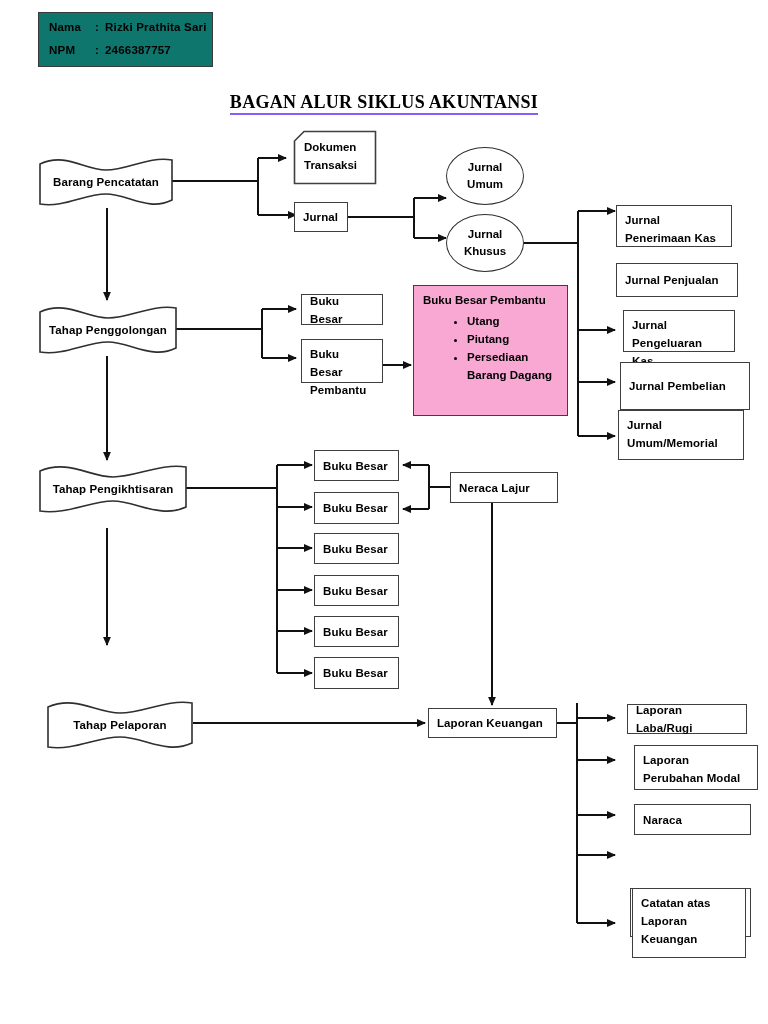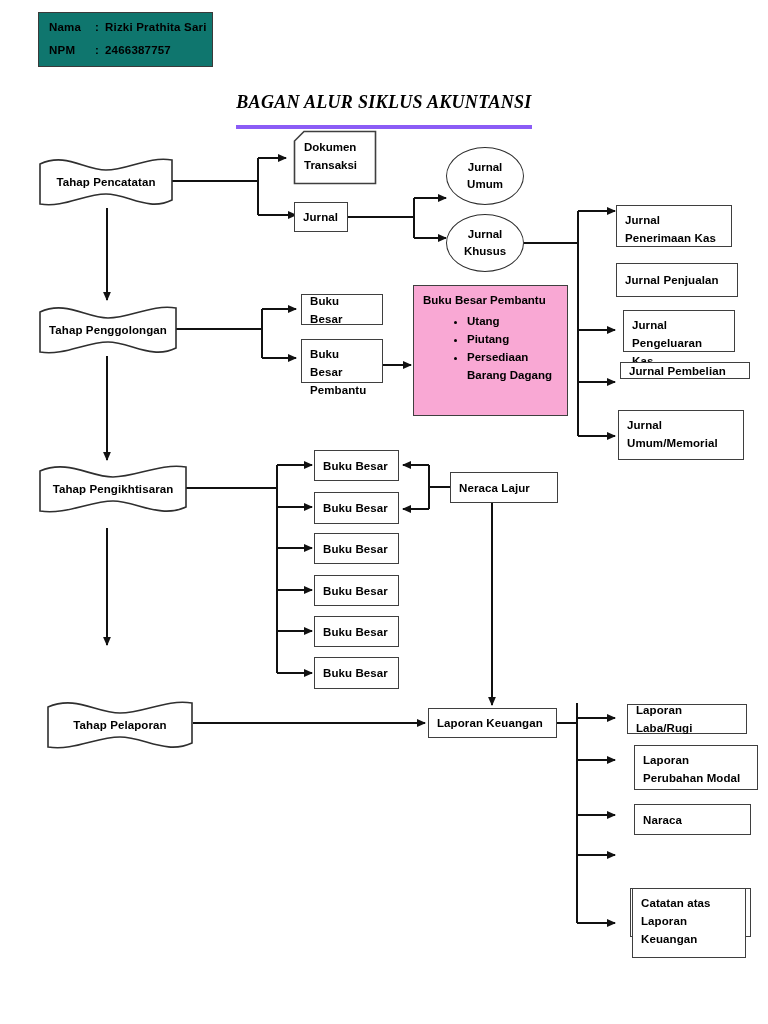--- a/index.html
+++ b/index.html
@@ -15,21 +15,21 @@
   .namerow{display:flex;font-size:11.5px;font-weight:bold;line-height:15px;
            letter-spacing:.2px;margin-bottom:8px;}
   .namerow .k{width:46px;flex:none;}
   .namerow .sep{width:10px;flex:none;}
   .namerow .v{white-space:nowrap;}
 
   
   .title{position:absolute;left:0;top:92px;width:768px;text-align:center;
          font-family:"Liberation Serif","DejaVu Serif",serif;
          font-size:18px;font-weight:bold;letter-spacing:.3px;}
-  .title span{border-bottom:4px solid #8b5cf6;padding-bottom:13px;font-style:italic;}
+  .title span{border-bottom:2px solid #8b5cf6;padding-bottom:1px;}
 
   
   .box{position:absolute;box-sizing:border-box;border:1.5px solid #3f3f3f;
        background:#fff;font-size:11.5px;font-weight:bold;line-height:18px;
        letter-spacing:.1px;padding:5px 8px;}
   .box.ctr{display:flex;align-items:center;justify-content:flex-start;}
 
   
   .wavy{position:absolute;}
   .wavy .lbl{position:absolute;left:0;top:0;width:100%;height:100%;
@@ -142,21 +142,21 @@
       <path d="M577,815 L615,815" marker-end="url(#ah)"></path>
       <path d="M577,855 L615,855" marker-end="url(#ah)"></path>
       <path d="M577,923 L615,923" marker-end="url(#ah)"></path>
     </g>
   </svg>
 
   <div class="wavy" style="left:38px;top:155px;width:136px;height:54px;">
     <svg width="136" height="54" viewBox="0 0 136 54">
       <path d="M2,9 C28,-3 46,15 68,15 C90,15 110,1 134,5 L134,45 C110,57 90,39 68,39 C46,39 26,53 2,49 Z" fill="#fff" stroke="#2f2f2f" stroke-width="1.6"></path>
     </svg>
-    <div class="lbl">Tahap Pencatatan</div>
+    <div class="lbl">Barang Pencatatan</div>
   </div>
 
   <div class="wavy" style="left:38px;top:303px;width:140px;height:54px;">
     <svg width="140" height="54" viewBox="0 0 140 54">
       <path d="M2,9 C28,-3 48,15 70,15 C92,15 114,1 138,5 L138,45 C114,57 92,39 70,39 C48,39 26,53 2,49 Z" fill="#fff" stroke="#2f2f2f" stroke-width="1.6"></path>
     </svg>
     <div class="lbl">Tahap Penggolongan</div>
   </div>
 
   <div class="wavy" style="left:38px;top:462px;width:150px;height:54px;">
@@ -200,21 +200,21 @@
     <div>Jurnal</div>
     <div>Penerimaan Kas</div>
   </div>
   <div class="box ctr" style="left:616px;top:263px;width:122px;height:34px;">
     <span>Jurnal Penjualan</span>
   </div>
   <div class="box" style="left:623px;top:310px;width:112px;height:42px;">
     <div>Jurnal</div>
     <div>Pengeluaran Kas</div>
   </div>
-  <div class="box ctr" style="left:620px;top:362px;width:130px;height:17px;">
+  <div class="box ctr" style="left:620px;top:362px;width:130px;height:48px;">
     <span>Jurnal Pembelian</span>
   </div>
   <div class="box" style="left:618px;top:410px;width:126px;height:50px;">
     <div>Jurnal</div>
     <div>Umum/Memorial</div>
   </div>
 
   <div class="box ctr" style="left:301px;top:294px;width:82px;height:31px;">
     <span>Buku Besar</span>
   </div>

